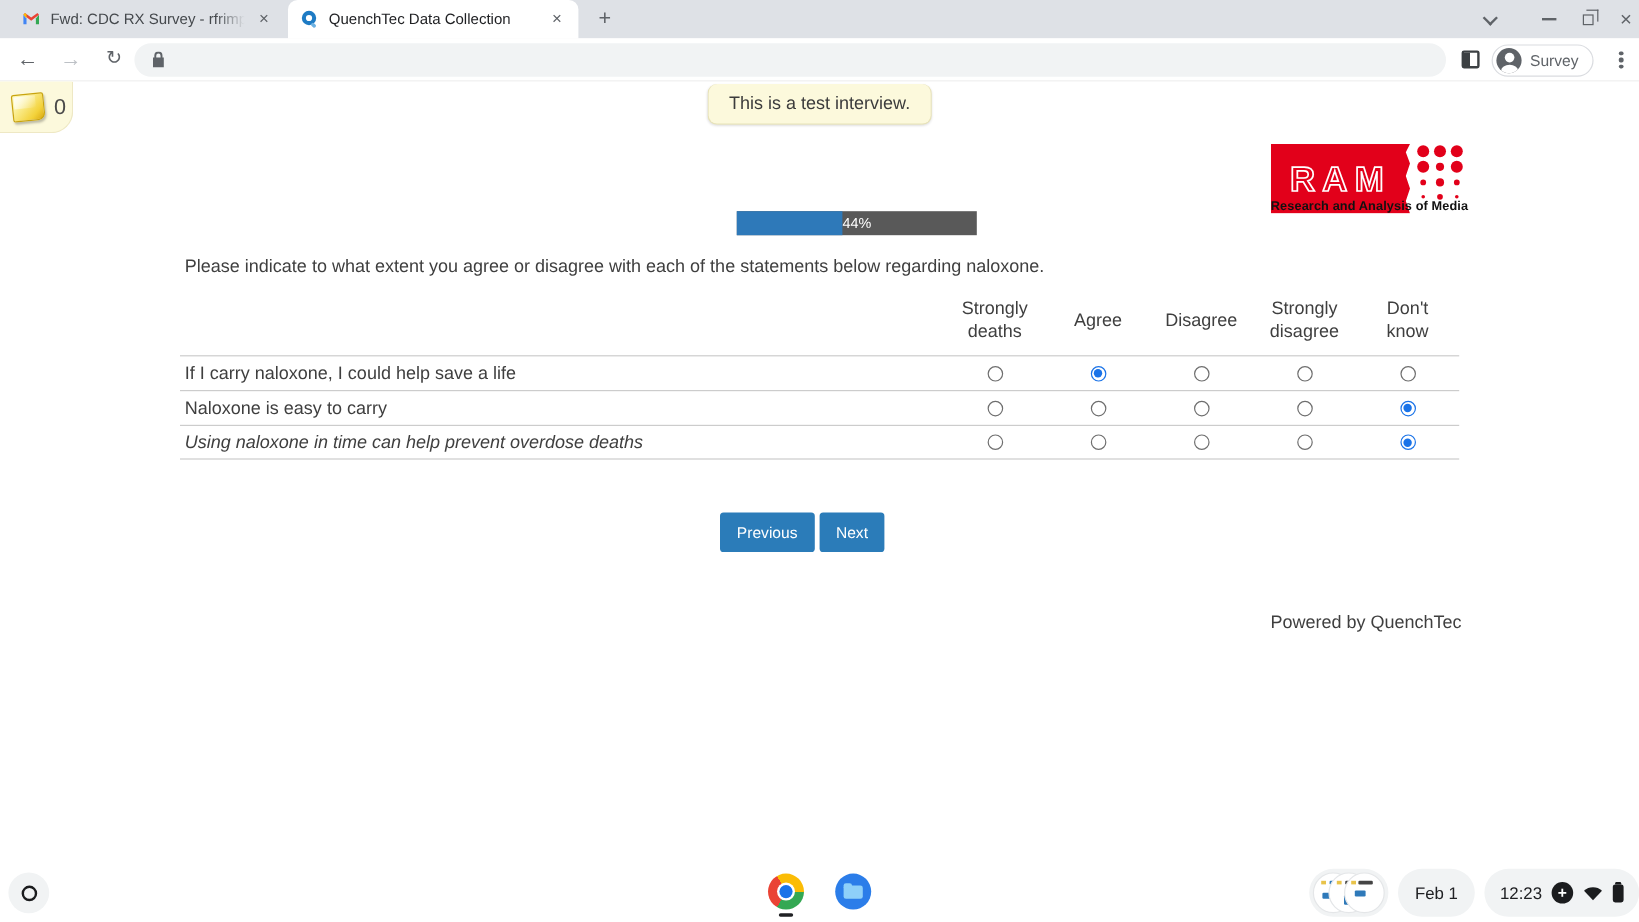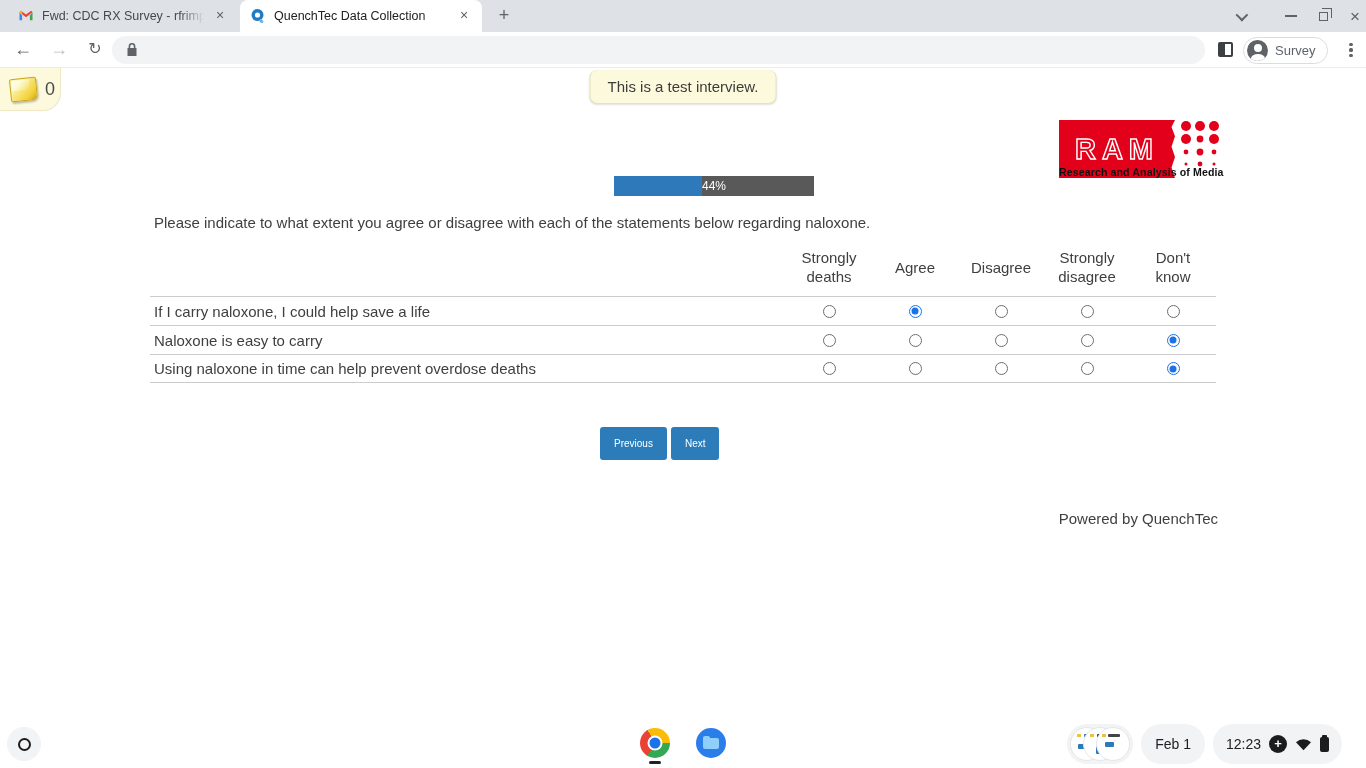--- a/index.html
+++ b/index.html
@@ -61,48 +61,48 @@
 
   .progress { position:absolute; left:583px; top:108px; width:200px; height:20px; background:var(--progress-track,#595959);margin-left:31px; }
   .progress-fill { position:absolute; left:0; top:0; height:20px; background:var(--progress-fill,#2e79b9); }
   .progress-label { position:absolute; left:0; top:0; width:200px; height:20px; text-align:center; line-height:20px; font-size:12px; color:#fff; }
 
   .question { position:absolute; left:154px; top:146px; font-size:15px; color:#3f3f3f; }
 
   .matrix { position:absolute; left:150px; top:170px; width:1066px; }
   .m-header { display:flex; height:58px; align-items:center; }
   .m-row { display:flex; height:29px; align-items:center; border-top:1px solid #ccc; }
-  .m-row:last-child { border-bottom:1px solid #ccc; }
+  .m-row:last-child { border-bottom:1px solid #ccc;font-style:italic; }
   .m-statement-col, .m-statement { flex:1; }
   .m-statement { font-size:15px; color:#3f3f3f; padding-left:4px; white-space:nowrap; }
   .m-opt { width:86px; flex:0 0 86px; display:flex; justify-content:center; text-align:center; }
   .m-opt .hdr { display:inline-block; max-width:64px; font-size:15px; line-height:19px; color:#3f3f3f; }
   .radio { width:13px; height:13px; border-radius:50%; border:1.5px solid #6e6e6e; background:#fff; position:relative; cursor:pointer; }
   .radio.checked { border-color:var(--radio-blue,#1a73e8); }
   .radio.checked::after { content:""; position:absolute; left:50%; top:50%; transform:translate(-50%,-50%); width:7px; height:7px; border-radius:50%; background:var(--radio-blue,#1a73e8); }
 
   .nav-buttons { position:absolute; left:600px; top:359px; display:flex; gap:4px; }
-  .btn { height:33px; padding:0 14px; background:var(--accent-blue,#2b7cb9); color:#fff; font-size:10px; border:none; border-radius:3px; font-family:inherit; cursor:pointer; }
+  .btn { height:33px; padding:0 14px; background:var(--accent-blue,#2b7cb9); color:#fff; font-size:13px; border:none; border-radius:3px; font-family:inherit; cursor:pointer; }
 
   .powered { position:absolute; right:148px; top:410px; font-size:15px; color:#3f3f3f;margin-top:32px; }
 
   
   .shelf { position:absolute; left:0; top:720px; width:1366px; height:48px; background:#fff; }
   .launcher { position:absolute; left:7px; top:7px; width:34px; height:34px; border-radius:50%; background:#f1f3f4; display:flex; align-items:center; justify-content:center; }
   .launcher-ring { width:13px; height:13px; border:2.6px solid #1b1c1e; border-radius:50%; }
   .shelf-apps { position:absolute; left:683px; top:8px; transform:translateX(-50%); display:flex; gap:26px; }
   .app { width:30px; height:30px; position:relative; }
   .chrome-ic { width:30px; height:30px; border-radius:50%; background:conic-gradient(from -150deg,#ea4335 0 120deg,#fbbc05 120deg 240deg,#34a853 240deg 360deg); position:relative; }
   .chrome-ic::before { content:""; position:absolute; left:50%; top:50%; transform:translate(-50%,-50%); width:15px; height:15px; border-radius:50%; background:#fff; }
   .chrome-ic::after { content:""; position:absolute; left:50%; top:50%; transform:translate(-50%,-50%); width:11px; height:11px; border-radius:50%; background:#1a73e8; }
   .app-indicator { position:absolute; left:50%; transform:translateX(-50%); bottom:-6px; width:12px; height:2.6px; border-radius:2px; background:#202124; }
   .files-ic { width:30px; height:30px; border-radius:50%; background:#2b7de9; position:relative; }
   .files-ic::before { content:""; position:absolute; left:7px; top:10px; width:16px; height:11px; border-radius:2px; background:#8ed0f9; }
   .files-ic::after { content:""; position:absolute; left:7px; top:8px; width:7px; height:4px; border-radius:2px 2px 0 0; background:#8ed0f9; }
-  .shelf-right { position:absolute; right:24px; top:4px; display:flex; gap:8px; }
+  .shelf-right { position:absolute; right:0; top:4px; display:flex; gap:8px; }
   .pill { height:40px; background:#f1f3f4; border-radius:20px; display:flex; align-items:center; padding:0 12px; }
   .tote { width:66px; position:relative; padding:0; }
   .tote-circle { position:absolute; top:3px; width:34px; height:34px; border-radius:50%; background:#fff; border:1px solid #e4e6e8; overflow:hidden; }
   .tote-circle .bar { position:absolute; background:#2e79b9; border-radius:1px; }
   .tote-circle .dot { position:absolute; width:4px; height:3px; background:#e8c34a; }
   .tc1 { left:3px; } .tc2 { left:16px; } .tc3 { left:29px; }
   .date-pill { font-size:14px; font-weight:500; color:#202124; padding:0 14px; }
   .status-pill { gap:8px; padding:0 13px; }
   .time-text { font-size:14px; font-weight:500; color:#202124; }
   .notif-badge { width:18px; height:18px; border-radius:50%; background:#1b1c1e; color:#fff; font-size:13px; font-weight:bold; text-align:center; line-height:17px; }

